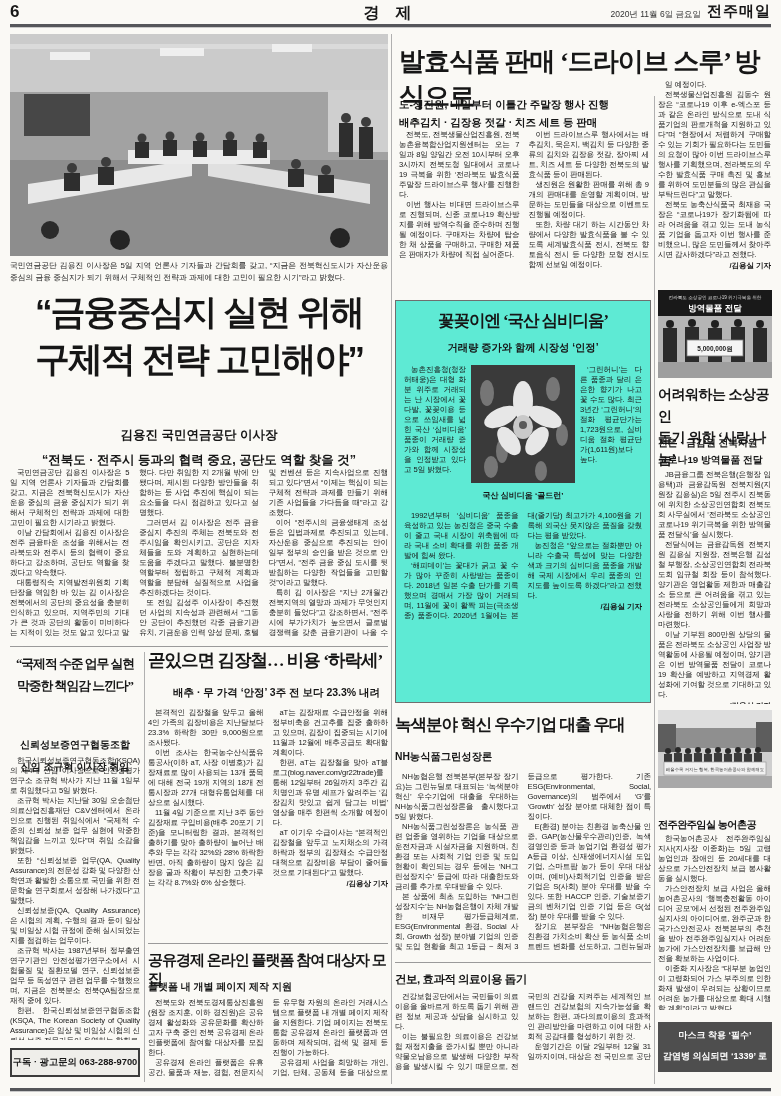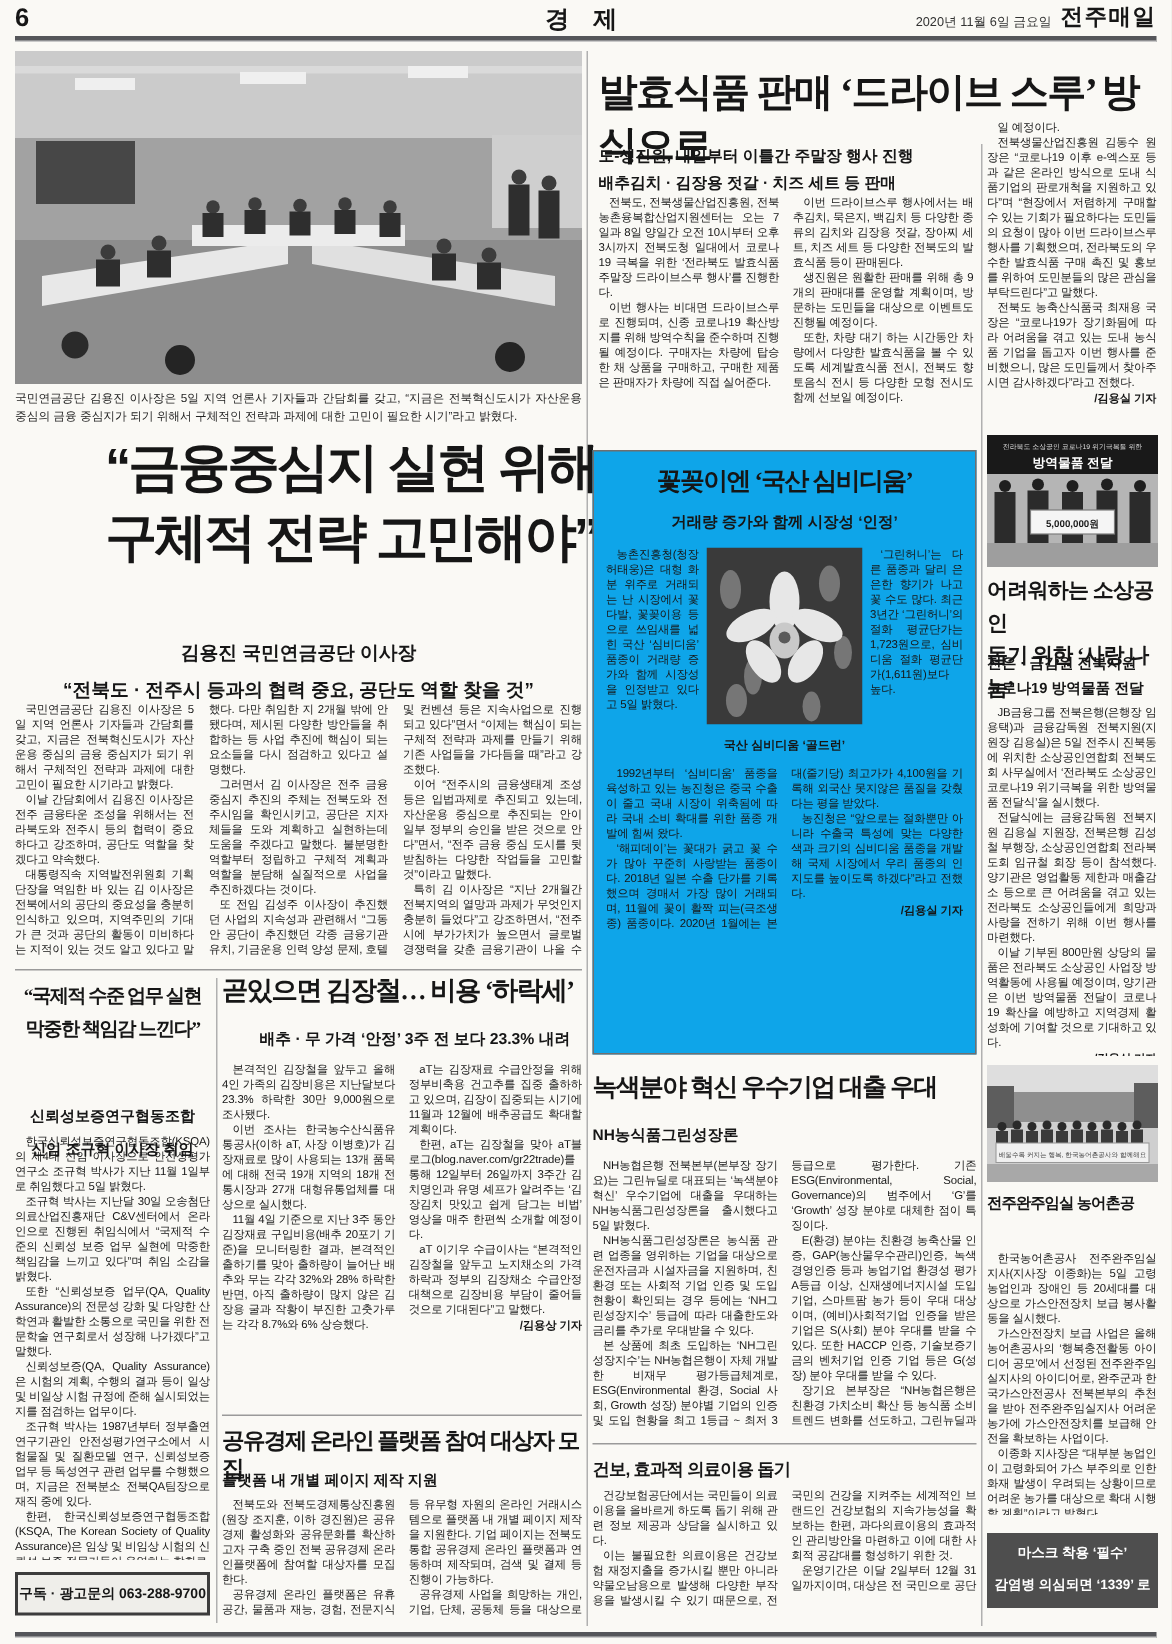--- a/index.html
+++ b/index.html
@@ -13,21 +13,21 @@
   .body-text{font-size:7.6px;line-height:1.32;text-align:justify;overflow:hidden;letter-spacing:-0.1px;}
   .body-text p{margin:0;text-indent:7px;}
   .body-text .byline{text-align:right;text-indent:0;font-weight:bold;margin-top:1px;}
   .cols2{column-count:2;column-gap:9px;}
   .cols3{column-count:3;column-gap:10px;}
   .headline-main{font-weight:900;text-align:center;font-size:35px;line-height:1.34;letter-spacing:-2px;}
   .subhead-c{text-align:center;font-weight:bold;margin-top:28px;}
   .art-headline{font-weight:900;letter-spacing:-1px;}
   .photo{display:block;background:#0369a1;}
   .caption{font-size:7.8px;line-height:1.5;color:#222;text-align:justify;}
-  .boxed{border:1px solid #6f6f6f;box-sizing:border-box;background:#0ea5e9;}
+  .boxed{border:1px solid #6f6f6f;box-sizing:border-box;background:#5eead4;}
   .notice-box{background:#4e4e4e;color:#fff;text-align:center;font-weight:bold;
               font-size:9px;line-height:2.3;padding-top:3px;box-sizing:border-box;}
   .subscribe-box{border:2px solid #3c3c3c;background:#efeeea;text-align:center;font-weight:bold;
                  font-size:9.3px;padding:6px 0;box-sizing:border-box;}
 </style>
 </head>
 <body>
 
 <div id="page">
 
@@ -83,21 +83,21 @@
           <rect x="329" y="89" width="14" height="34"></rect>
         <circle cx="356" cy="88" r="5" fill="#3c3c3c"></circle>
           <rect x="349" y="93" width="14" height="32"></rect>
         <circle cx="40" cy="196" r="9" fill="#2a2a2a"></circle>
         <circle cx="110" cy="206" r="10" fill="#242424"></circle>
         <circle cx="330" cy="204" r="10" fill="#242424"></circle>
       </g>
     </svg>
   </div>
   <div class="abs caption" style="left:10px;top:260px;width:378px;">국민연금공단 김용진 이사장은 5일 지역 언론사 기자들과 간담회를 갖고, “지금은 전북혁신도시가 자산운용 중심의 금융 중심지가 되기 위해서 구체적인 전략과 과제에 대한 고민이 필요한 시기”라고 밝혔다.</div>
-  <div class="abs headline-main" style="left:20px;top:289px;width:378px;text-align:right;">
+  <div class="abs headline-main" style="left:10px;top:289px;width:378px;">
     <div>“금융중심지 실현 위해</div>
     <div>구체적 전략 고민해야”</div>
   </div>
   <div class="abs subhead-c" style="left:10px;top:399px;width:378px;font-size:12.5px;">김용진 국민연금공단 이사장</div>
   <div class="abs subhead-c" style="left:10px;top:424px;width:378px;font-size:12.5px;">“전북도 · 전주시 등과의 협력 중요, 공단도 역할 찾을 것”</div>
   <div class="abs body-text cols3" style="left:10px;top:468px;width:378px;height:176px;">
     <div>
         <p>국민연금공단 김용진 이사장은 5일 지역 언론사 기자들과 간담회를 갖고, 지금은 전북혁신도시가 자산운용 중심의 금융 중심지가 되기 위해서 구체적인 전략과 과제에 대한 고민이 필요한 시기라고 밝혔다.</p>
         <p>이날 간담회에서 김용진 이사장은 전주 금융타운 조성을 위해서는 전라북도와 전주시 등의 협력이 중요하다고 강조하며, 공단도 역할을 찾겠다고 약속했다.</p>
         <p>대통령직속 지역발전위원회 기획단장을 역임한 바 있는 김 이사장은 전북에서의 공단의 중요성을 충분히 인식하고 있으며, 지역주민의 기대가 큰 것과 공단의 활동이 미비하다는 지적이 있는 것도 알고 있다고 말했다. 다만 취임한 지 2개월 밖에 안됐다며, 제시된 다양한 방안들을 취합하는 등 사업 추진에 핵심이 되는 요소들을 다시 점검하고 있다고 설명했다.</p>
@@ -247,21 +247,21 @@
             <rect x="76" y="43" width="8" height="16"></rect>
           <rect x="86" y="44" width="8" height="15"></rect>
             <rect x="96" y="43" width="8" height="16"></rect>
         </g>
       </g>
       <rect x="6" y="52" width="102" height="13" fill="#f1f1f1" stroke="#999999" stroke-width="0.7"></rect>
       <text x="57" y="61" font-size="4.4" fill="#3d3d3d" text-anchor="middle">배울수록 커지는 행복, 한국농어촌공사와 함께해요</text>
       <rect y="66" width="114" height="12" fill="#a8a8a8"></rect>
     </svg>
   </div>
-  <div class="abs" style="left:658px;top:794px;width:114px;font-size:10.2px;font-weight:bold;line-height:1.75;letter-spacing:-0.6px;">
+  <div class="abs" style="left:658px;top:816px;width:114px;font-size:10.2px;font-weight:bold;line-height:1.75;letter-spacing:-0.6px;">
     <div>전주완주임실 농어촌공</div>
   </div>
   <div class="abs body-text" style="left:658px;top:834px;width:113px;height:176px;">
     <div>
         <p>한국농어촌공사 전주완주임실지사(지사장 이종화)는 5일 고령 농업인과 장애인 등 20세대를 대상으로 가스안전장치 보급 봉사활동을 실시했다.</p>
         <p>가스안전장치 보급 사업은 올해 농어촌공사의 ‘행복충전활동 아이디어 공모’에서 선정된 전주완주임실지사의 아이디어로, 완주군과 한국가스안전공사 전북본부의 추천을 받아 전주완주임실지사 어려운 농가에 가스안전장치를 보급해 안전을 확보하는 사업이다.</p>
         <p>이종화 지사장은 “대부분 농업인이 고령화되어 가스 부주의로 인한 화재 발생이 우려되는 상황이므로 어려운 농가를 대상으로 확대 시행할 계획”이라고 밝혔다.</p>
       </div>
 
   </div>

